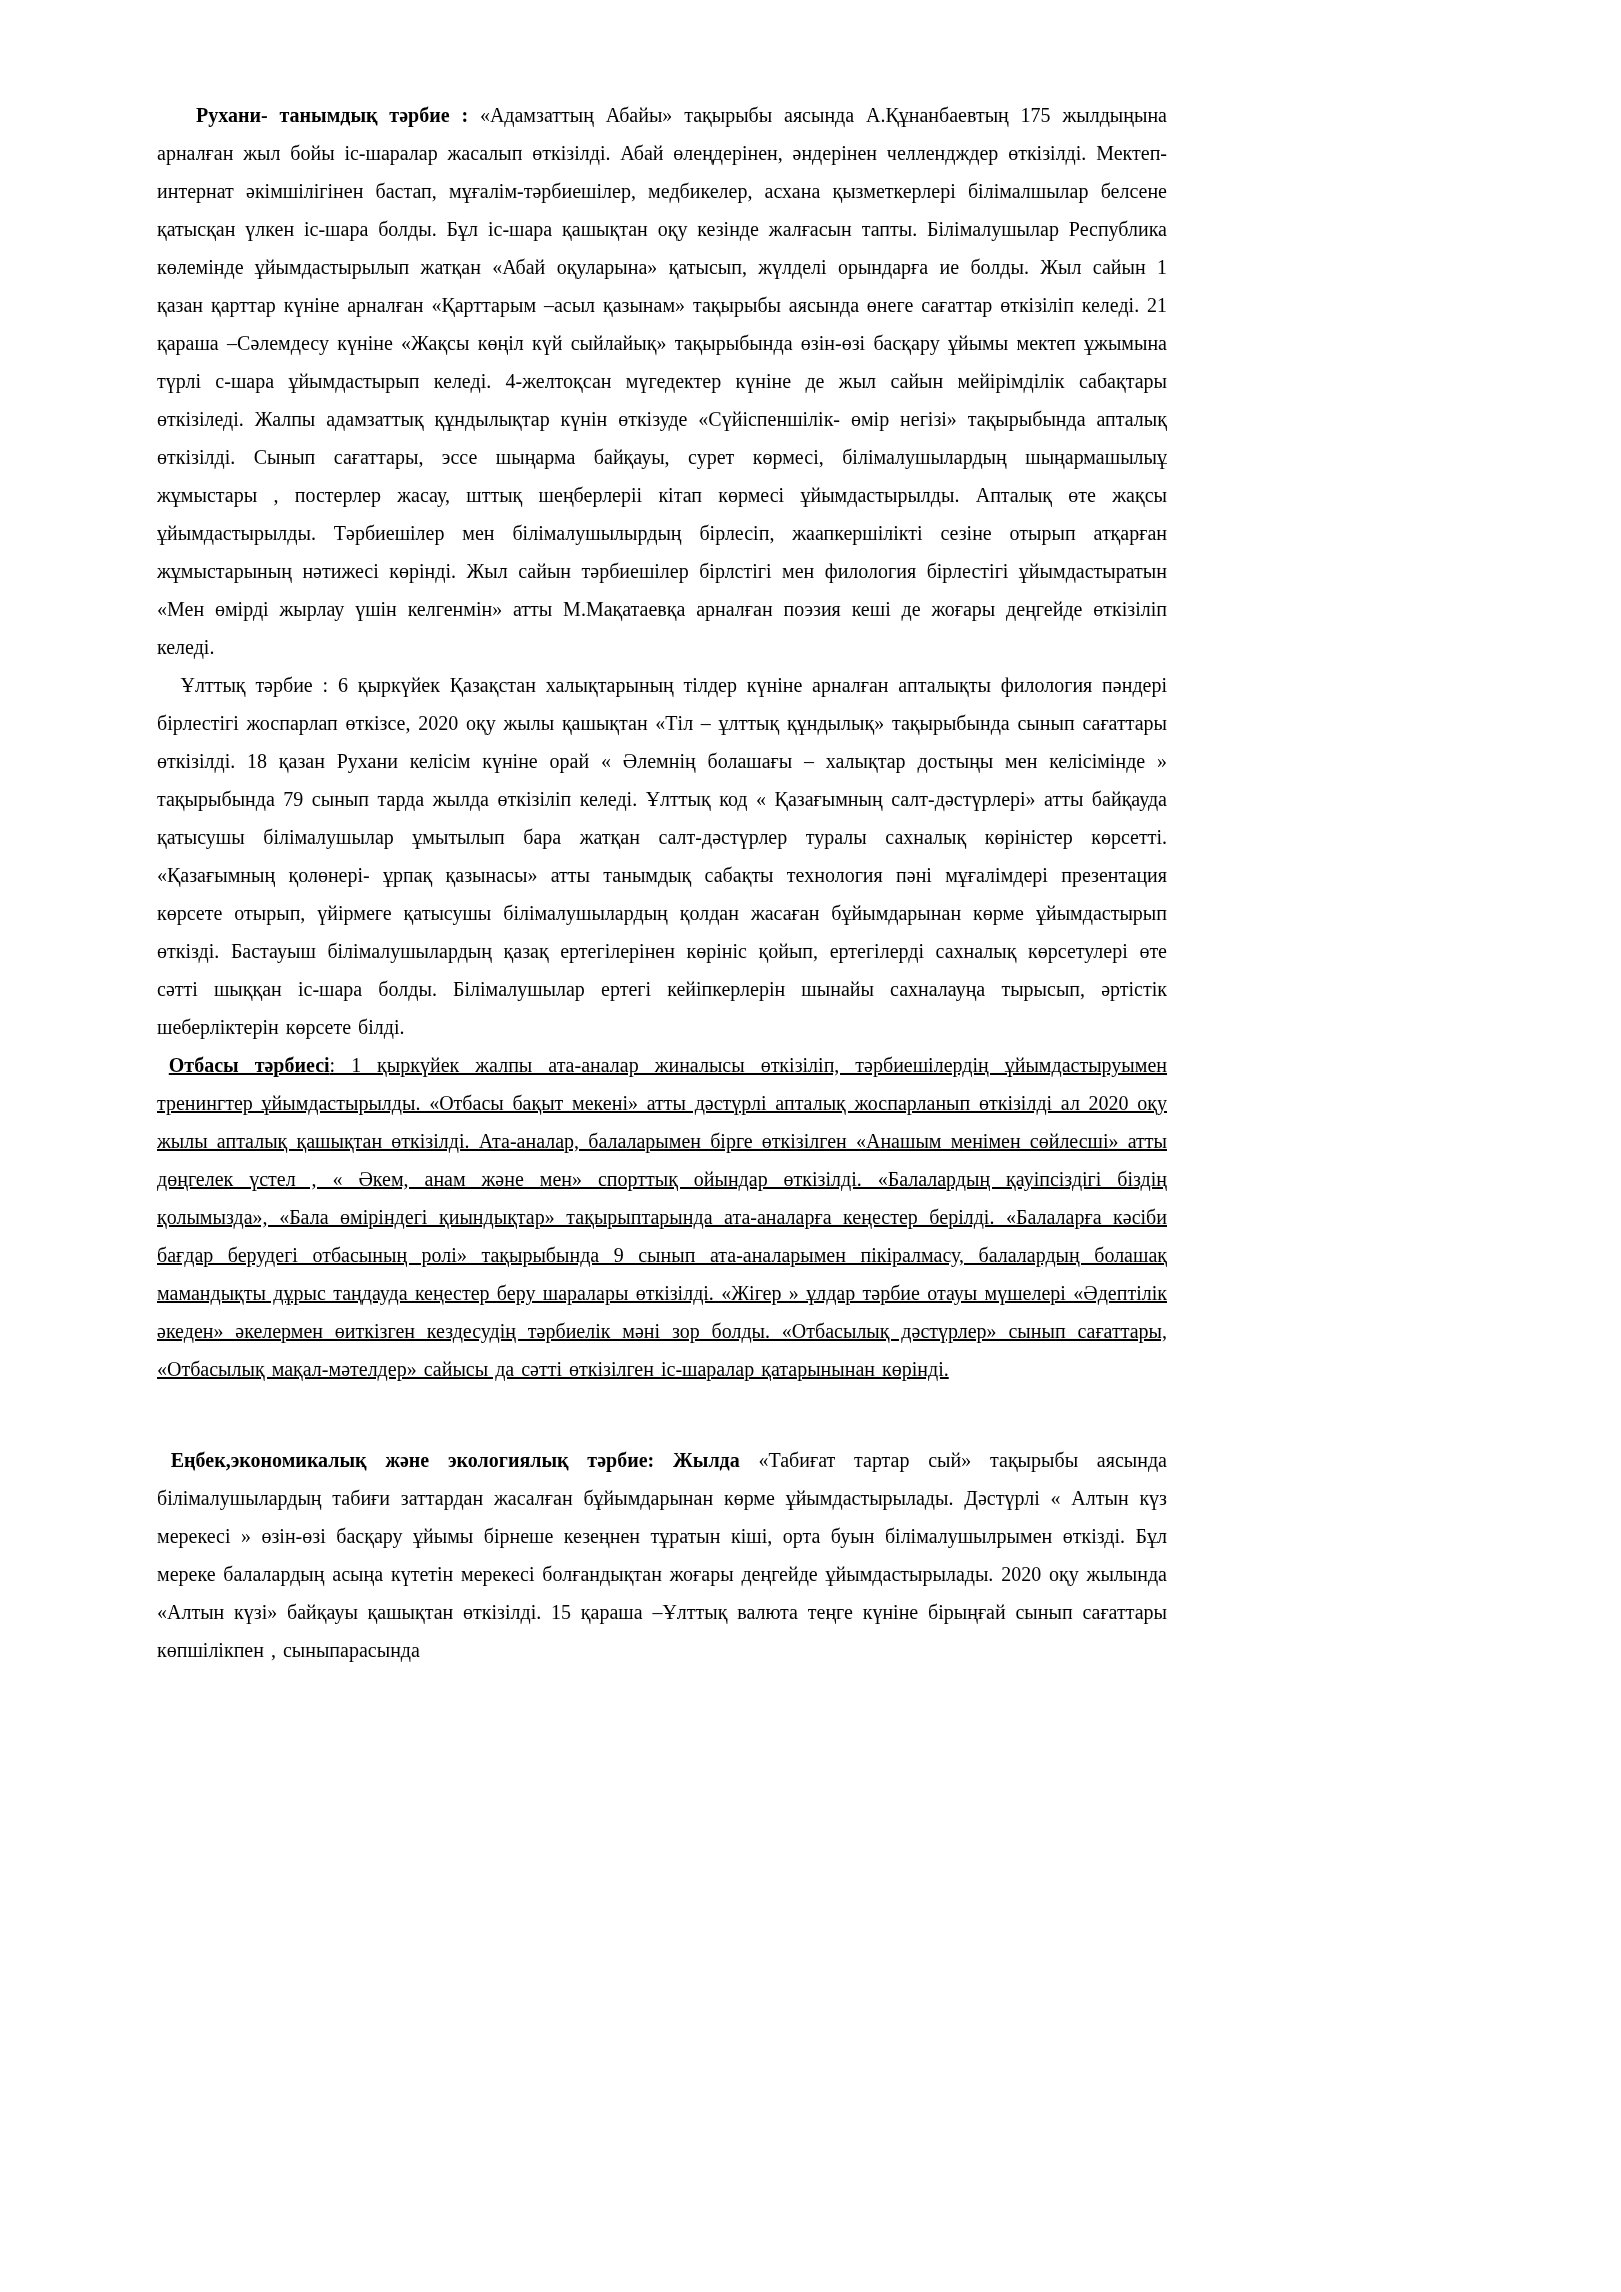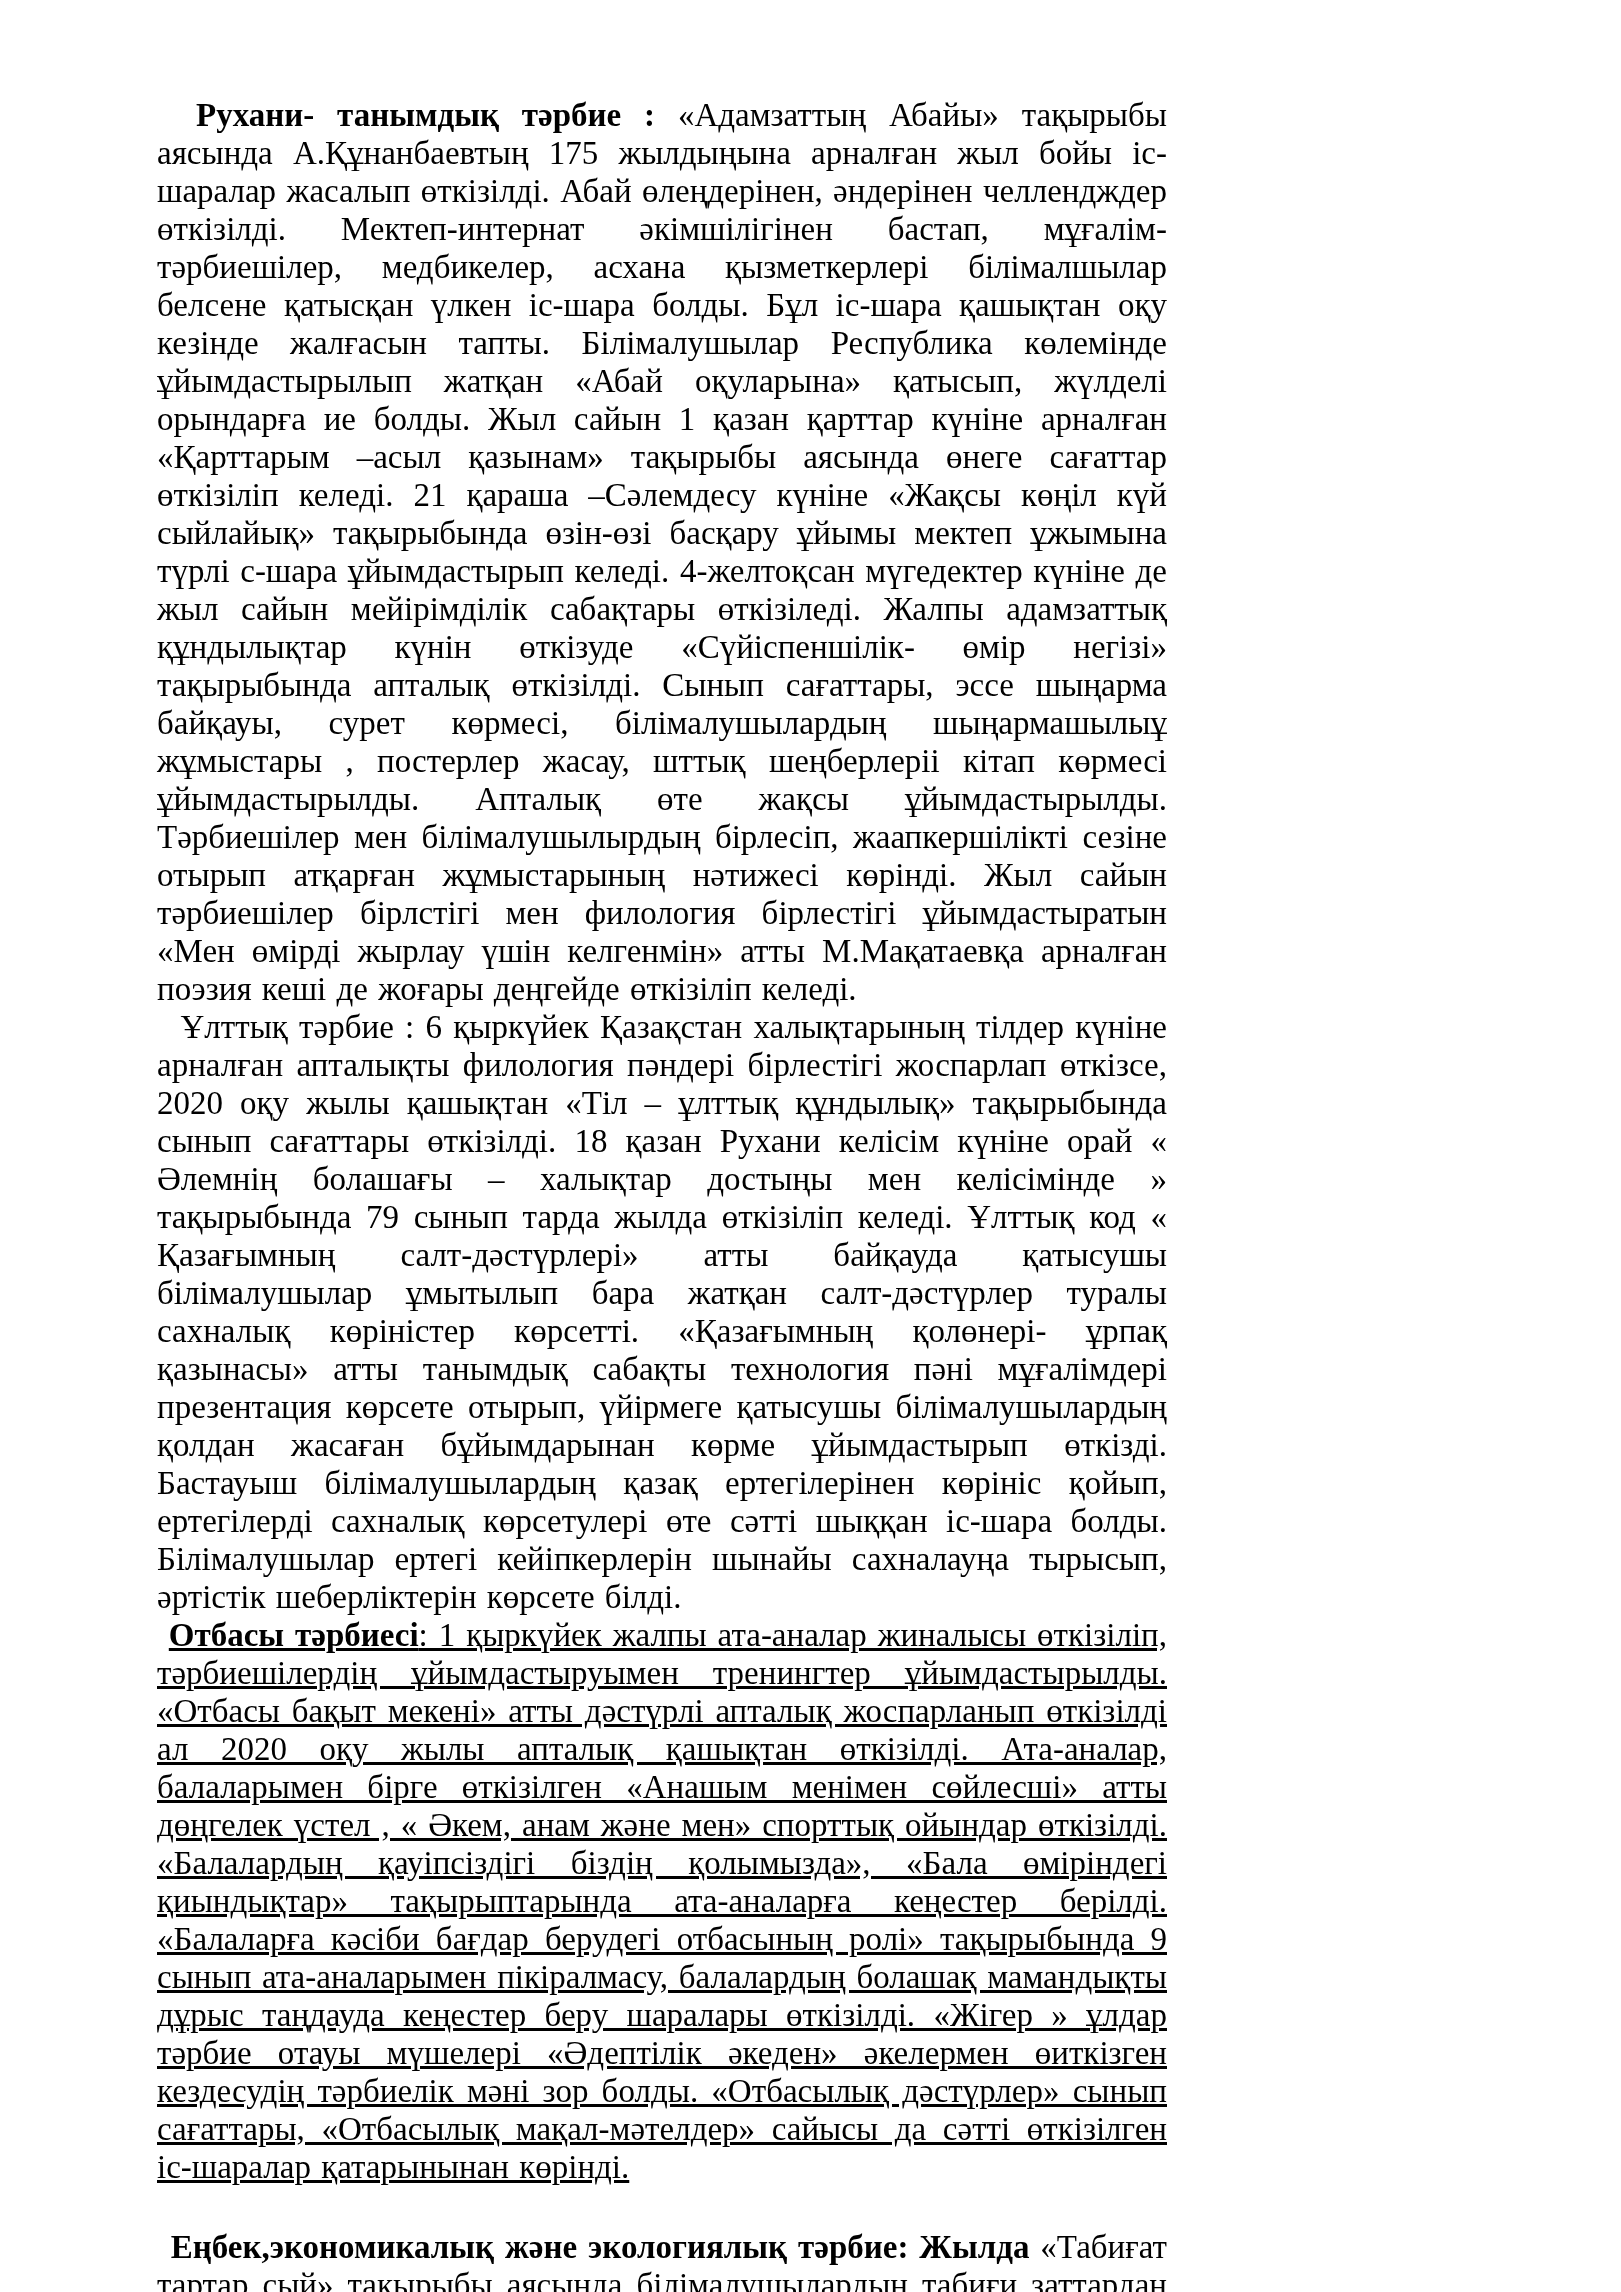--- a/index.html
+++ b/index.html
@@ -8,39 +8,39 @@
     background: #ffffff;
   }
   .page {
     position: relative;
     width: 1316px;
     height: 2293px;
     box-sizing: border-box;
     background: #ffffff;
     padding: 96px 149px 0 157px;
     font-family: "Liberation Serif", "DejaVu Serif", serif;
-    font-size: 33px;
+    font-size: 20px;
     line-height: 38px;
     color: #000000;
     text-align: justify;
     overflow: hidden;
   }
   .para {
     margin: 0;
     word-spacing: 2px;
   }
   .lead {
     font-weight: bold;
   }
   .ind-40 { text-indent: 39px; }
   .ind-24 { text-indent: 23.5px; }
   .ind-12 { text-indent: 11.8px; text-decoration: underline; }
   .ind-10 { text-indent: 9.8px; }
   .ind-14 { text-indent: 13.7px; }
-  .gap-before { margin-top: 42px; }
+  .gap-before { margin-top: 53px; }
 </style>
 </head>
 <body>
 
 <div class="page">
 
   <p class="para ind-40"><span class="lead">Рухани-   танымдық тәрбие : </span><span>«Адамзаттың Абайы» тақырыбы аясында А.Құнанбаевтың 175 жылдыңына арналған жыл бойы іс-шаралар жасалып өткізілді. Абай өлеңдерінен, әндерінен челлендждер өткізілді. Мектеп-интернат әкімшілігінен бастап, мұғалім-тәрбиешілер, медбикелер, асхана қызметкерлері білімалшылар белсене қатысқан үлкен іс-шара болды. Бұл іс-шара қашықтан оқу кезінде жалғасын тапты. Білімалушылар Республика көлемінде ұйымдастырылып жатқан «Абай оқуларына» қатысып, жүлделі орындарға ие болды. Жыл сайын 1 қазан қарттар күніне арналған «Қарттарым –асыл қазынам» тақырыбы аясында өнеге сағаттар өткізіліп келеді. 21 қараша –Сәлемдесу күніне «Жақсы көңіл күй сыйлайық» тақырыбында өзін-өзі басқару ұйымы мектеп ұжымына түрлі с-шара ұйымдастырып келеді. 4-желтоқсан мүгедектер күніне де жыл сайын мейірімділік сабақтары өткізіледі. Жалпы адамзаттық құндылықтар күнін өткізуде «Сүйіспеншілік- өмір негізі» тақырыбында апталық өткізілді. Сынып сағаттары, эссе шыңарма байқауы, сурет көрмесі, білімалушылардың шыңармашылыұ жұмыстары , постерлер жасау, шттық шеңберлеріі кітап көрмесі ұйымдастырылды. Апталық өте жақсы ұйымдастырылды. Тәрбиешілер мен білімалушылырдың бірлесіп, жаапкершілікті сезіне отырып атқарған жұмыстарының нәтижесі көрінді. Жыл сайын тәрбиешілер бірлстігі мен филология бірлестігі ұйымдастыратын «Мен өмірді жырлау үшін келгенмін» атты М.Мақатаевқа арналған поэзия кеші де жоғары деңгейде өткізіліп келеді.</span></p>
 
   <p class="para ind-24"><span class="lead"></span><span>Ұлттық тәрбие : 6 қыркүйек Қазақстан халықтарының тілдер күніне арналған апталықты филология пәндері бірлестігі жоспарлап өткізсе, 2020 оқу жылы қашықтан «Тіл – ұлттық құндылық» тақырыбында сынып сағаттары өткізілді. 18 қазан Рухани келісім күніне орай « Әлемнің болашағы – халықтар достыңы мен келісімінде » тақырыбында 79 сынып тарда жылда өткізіліп келеді. Ұлттық код « Қазағымның салт-дәстүрлері» атты байқауда қатысушы білімалушылар ұмытылып бара жатқан салт-дәстүрлер туралы сахналық көріністер көрсетті. «Қазағымның қолөнері- ұрпақ қазынасы» атты танымдық сабақты технология пәні мұғалімдері презентация көрсете отырып, үйірмеге қатысушы білімалушылардың қолдан жасаған бұйымдарынан көрме ұйымдастырып өткізді. Бастауыш білімалушылардың қазақ ертегілерінен көрініс қойып, ертегілерді сахналық көрсетулері өте сәтті шыққан іс-шара болды. Білімалушылар ертегі кейіпкерлерін шынайы сахналауңа тырысып, әртістік шеберліктерін көрсете білді.</span></p>
 

